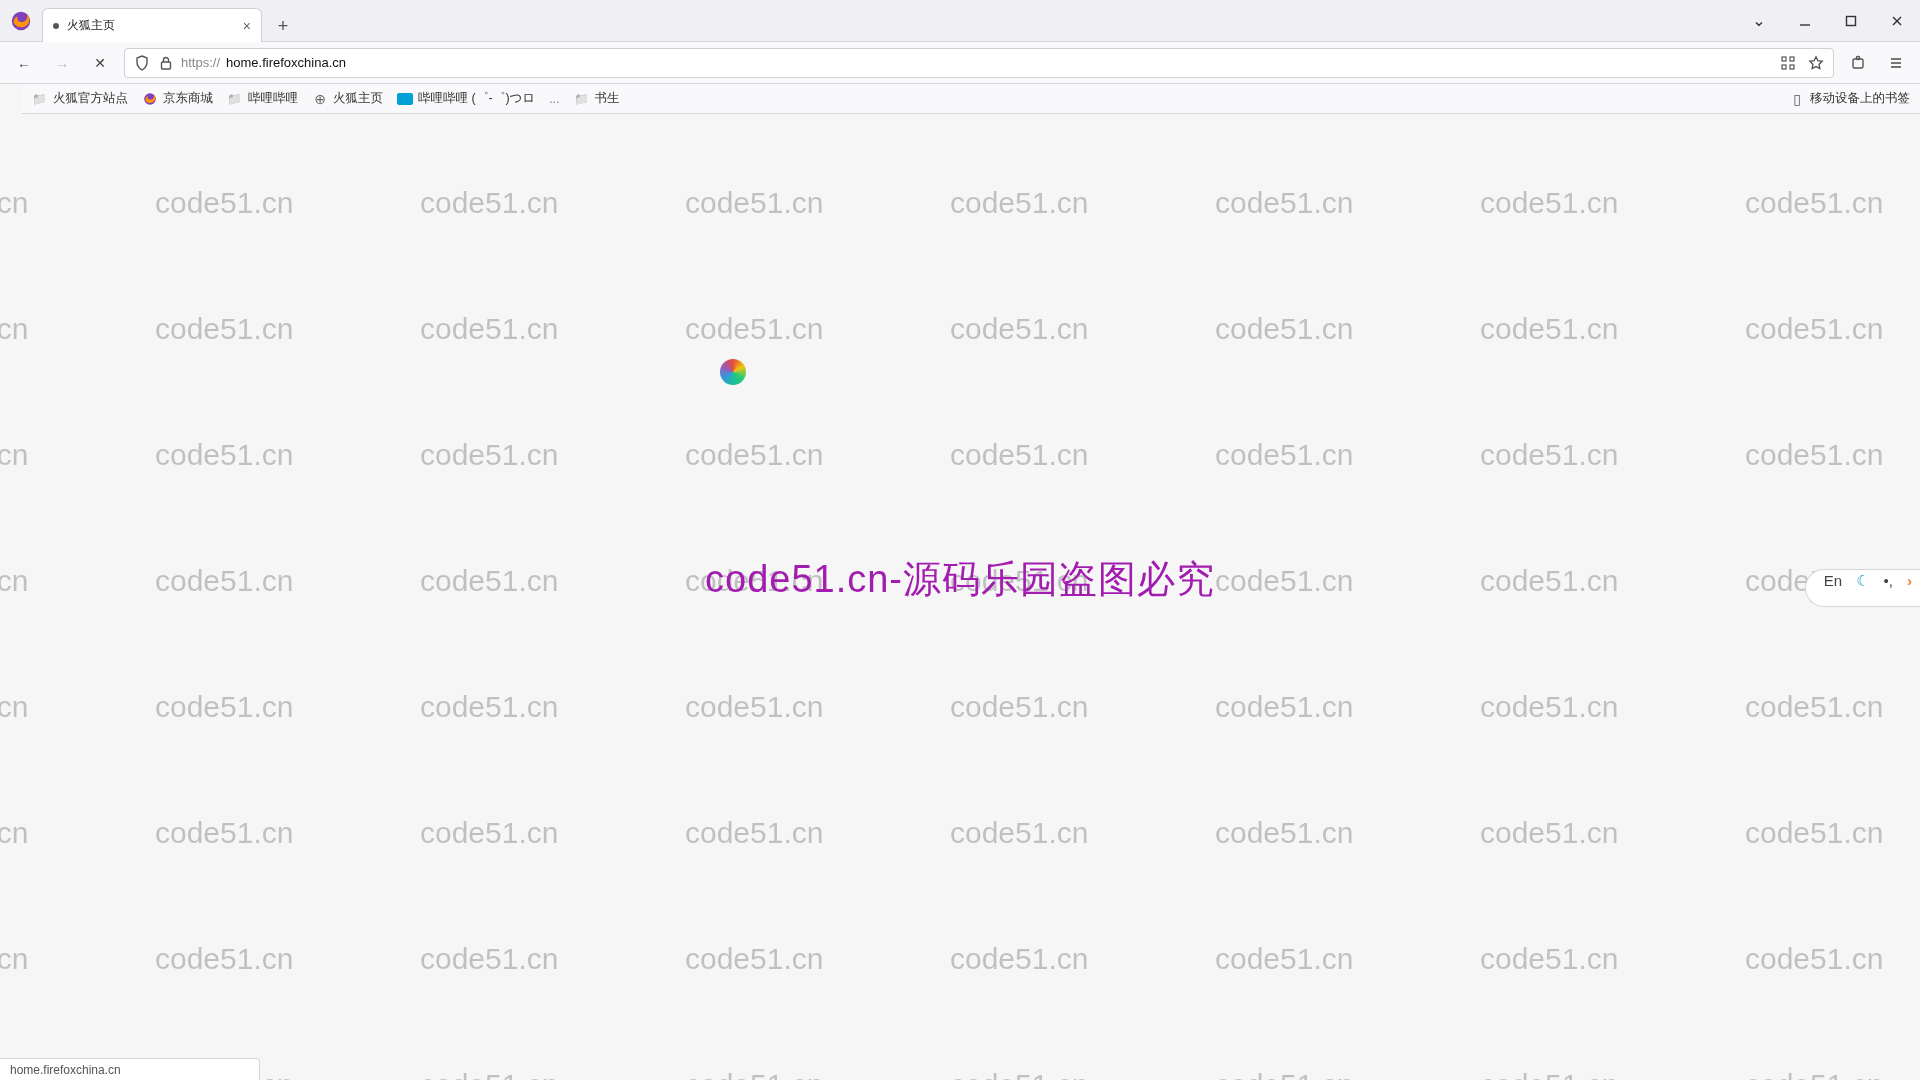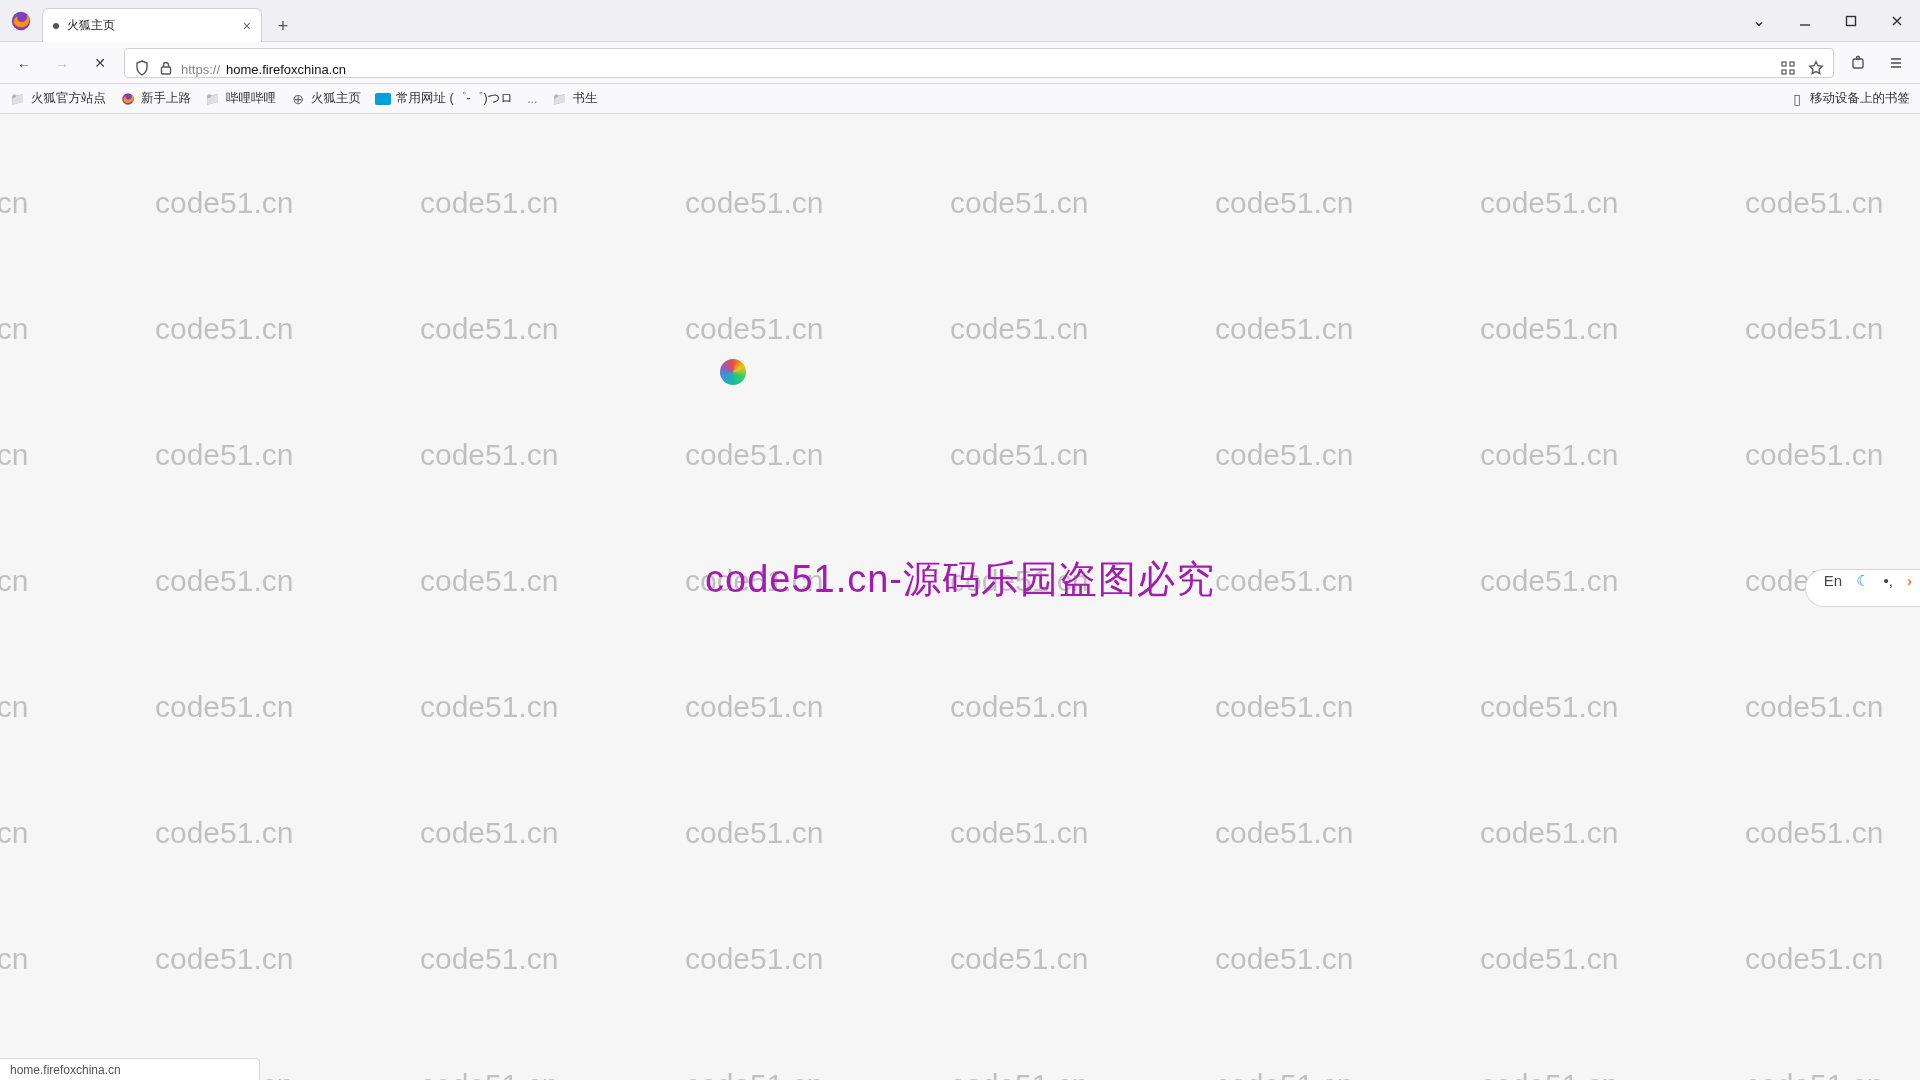--- a/index.html
+++ b/index.html
@@ -67,21 +67,21 @@
     display: flex; align-items: center; justify-content: center;
     color: #444; font-size: 14px;
   }
   .urlbar {
     flex: 1;
     height: 30px;
     background: #fff;
     border: 1px solid #cfcfd4;
     border-radius: 4px;
     display: flex;
-    align-items: flex-end;
+    align-items: center;
     padding: 0 8px;
     gap: 6px;
     font-size: 13px;
     color: #555;
   }
   .urlbar .url-prefix { color: #888; }
   .urlbar .url-host { color: #111; }
   .urlbar input {
     border: none; outline: none; font-size: 13px; flex: 1; color: #555; background: transparent;
   }
@@ -92,20 +92,21 @@
   .bookmarksbar {
     height: 30px;
     background: #f9f9fb;
     border-bottom: 1px solid #d7d7db;
     display: flex;
     align-items: center;
     padding: 0 10px;
     gap: 14px;
     font-size: 12.5px;
     color: #333;
+    margin-left: 22px;
   }
   .bm-item { display: flex; align-items: center; gap: 5px; cursor: pointer; }
   .bm-icon { width: 16px; height: 16px; display: inline-flex; align-items: center; justify-content: center; }
   .bm-folder-icon::before { content: "📁"; font-size: 12px; filter: grayscale(1); }
   .bm-jd-icon::before     { content: "⊕"; font-size: 14px; color: #666; }
   .bm-bili-icon { width:16px; height:12px; background:#00a1d6; border-radius:2px; display:inline-block; }
   .bm-ellipsis { color:#888; }
   .bm-spacer { flex: 1; }
   .bm-mobile-icon::before { content: "▯"; font-size: 14px; color:#555; }
 
@@ -290,35 +291,35 @@
         <span class="bm-icon bm-folder-icon"></span>
         <span>火狐官方站点</span>
       </div>
       <div class="bm-item">
         <span class="bm-icon">
           <svg width="14" height="14" viewBox="0 0 24 24">
             <circle cx="12" cy="12" r="10" fill="#7f3fbf"></circle>
             <path d="M4 14c2 5 10 7 15 2 3-3 3-9-1-12 2 4 0 8-4 9-3 1-6-1-6-4 0-1 .4-2 1-2-3 0-5 3-5 7z" fill="#ff9500"></path>
           </svg>
         </span>
-        <span>新手上路</span>
+        <span>京东商城</span>
       </div>
       <div class="bm-item">
         <span class="bm-icon bm-folder-icon"></span>
         <span>哔哩哔哩</span>
       </div>
       <div class="bm-item">
         <span class="bm-icon bm-jd-icon"></span>
         <span>火狐主页</span>
       </div>
       <div class="bm-item">
         <span class="bm-icon">
           <span class="bm-bili-icon"></span>
         </span>
-        <span>常用网址 (゜-゜)つロ</span>
+        <span>哔哩哔哩 (゜-゜)つロ</span>
       </div>
       <div class="bm-item">
         <span class="bm-ellipsis">...</span>
       </div>
       <div class="bm-item">
         <span class="bm-icon bm-folder-icon"></span>
         <span>书生</span>
       </div>
     </div>
   <div class="bm-spacer"></div>

